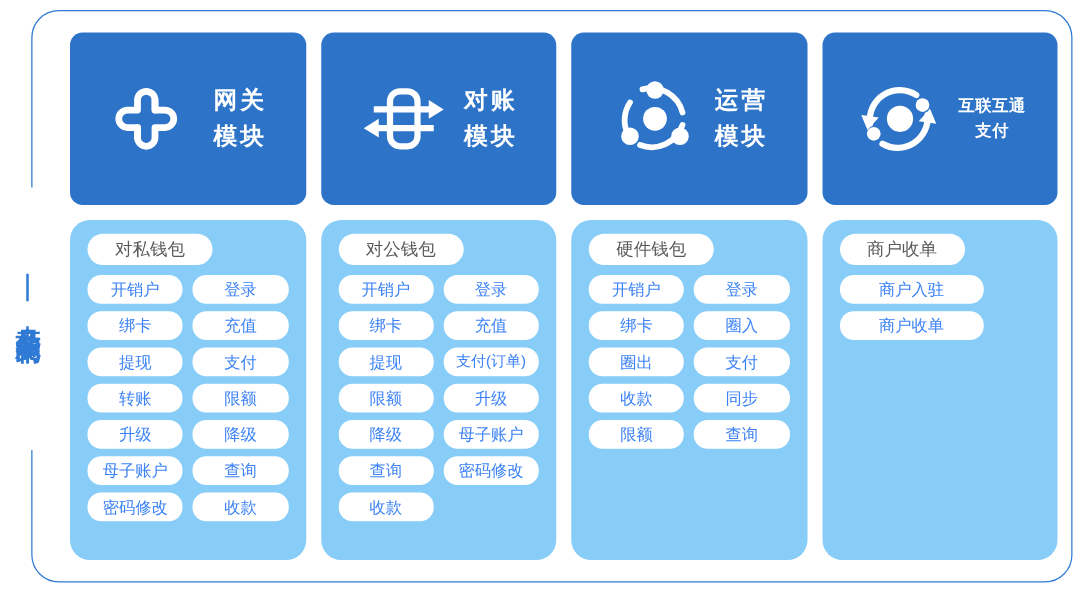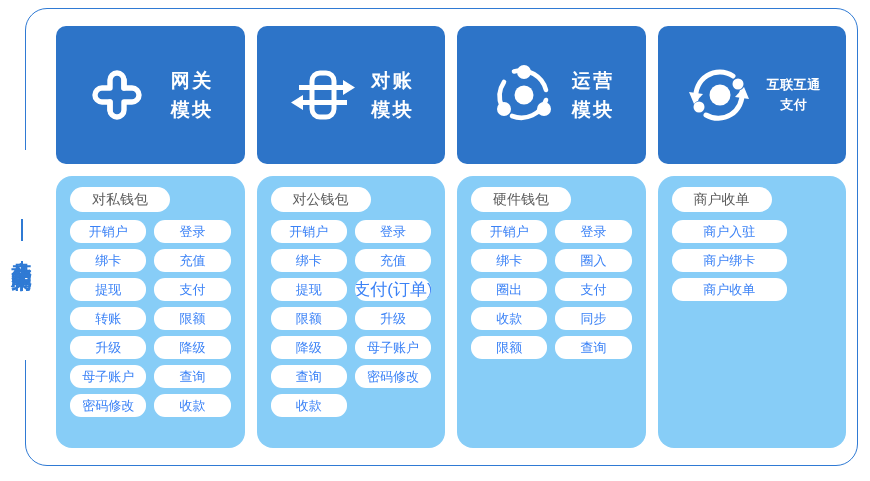--- a/index.html
+++ b/index.html
@@ -154,21 +154,21 @@
     border-radius: 11px;
     height: 23px;
     display: flex;
     align-items: center;
     justify-content: center;
     font-size: 13px;
     color: #3b82f6;
     white-space: nowrap;
     overflow: hidden;
   }
-  .pill.small { font-size: 17px; }
+  .pill.small { font-size: 12px; }
 </style>
 </head>
 <body>
 
 <div id="diagram-root">
 
   <div class="outer-frame"></div>
 
   <div class="side-label">
     <div class="rule top"></div>
@@ -303,20 +303,19 @@
             </g>
           </svg>
         </div>
         <div class="header-title tight">互联互通
 支付</div>
       </div>
       <div class="body-panel">
         <div class="panel-title">商户收单</div>
         <div class="pill-grid single">
           <div class="pill">商户入驻</div>
-          <div class="pill">商户绑卡</div>
           <div class="pill">商户收单</div>
         </div>
       </div>
     </div>
 
   </div>
 </div>
 
 </body></html>

